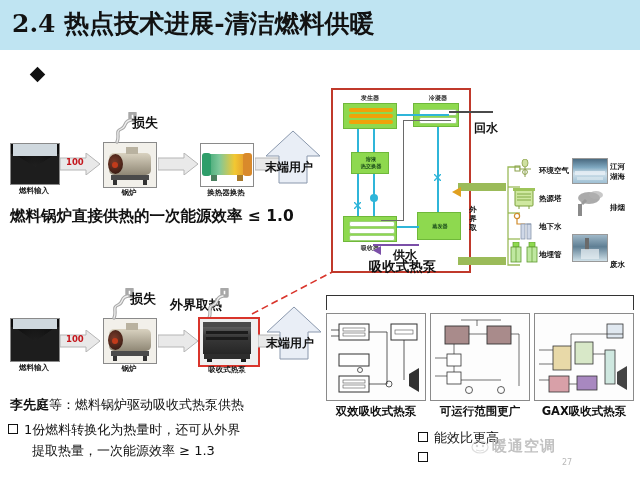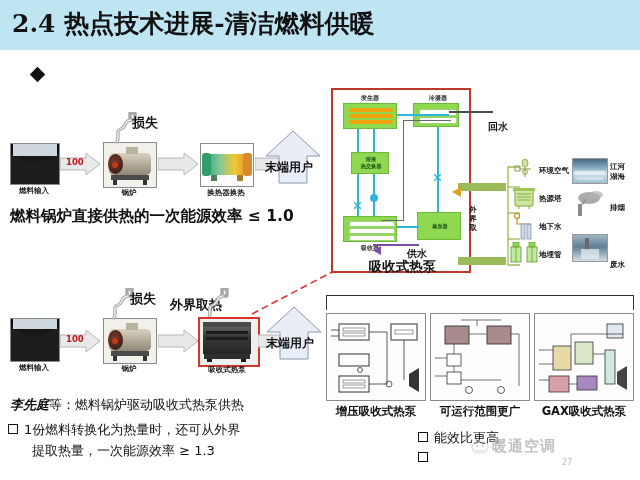--- a/index.html
+++ b/index.html
@@ -56,21 +56,21 @@
   }
 
   
   .sent1{
     position:absolute;left:10px;top:206px;font-size:15.5px;font-weight:700;
     color:#111;white-space:nowrap;
   }
   .author-line{
     position:absolute;left:10px;top:396px;font-size:13px;color:#111;white-space:nowrap;
   }
-  .author-line b{font-weight:700;font-style:italic;}
+  .author-line b{font-weight:700;}
   .bullet-left{
     position:absolute;left:8px;top:419px;font-size:13px;color:#111;
     line-height:21px;width:320px;
   }
   .sq{
     display:inline-block;width:8px;height:8px;border:1.6px solid #111;
     margin-right:6px;vertical-align:0px;
   }
   .bl-indent{display:block;margin-left:24px;}
 
@@ -97,21 +97,21 @@
   }
   .tube{position:absolute;background:#f0a30a;border-radius:2px;}
   .tube-w{position:absolute;background:#ffffff;border:1px solid #9fd27a;border-radius:2px;}
   .pipe{position:absolute;background:#2fb5d9;}
   .pipe-p{position:absolute;background:#7b4fa8;}
   .pipe-g{position:absolute;background:#555;}
   .vlabel{
     position:absolute;left:468px;top:205px;font-size:7.5px;color:#111;
     width:10px;line-height:9px;text-align:center;font-weight:700;
   }
-  .hlabel-s{position:absolute;font-size:10px;color:#111;white-space:nowrap;font-weight:700;margin-left:14px;}
+  .hlabel-s{position:absolute;font-size:12px;color:#111;white-space:nowrap;font-weight:700;}
 
   
   .src-label{position:absolute;font-size:7.5px;color:#111;white-space:nowrap;font-weight:700;}
   .src-photo{position:absolute;border:0.5px solid #999;overflow:hidden;}
 
   
   .panel{
     position:absolute;border:1px solid #8a8a8a;background:#fdfdfd;
     box-sizing:border-box;overflow:hidden;
   }
@@ -490,21 +490,21 @@
       <line x1="60" y1="18" x2="60" y2="70" stroke="#333" stroke-width=".8"></line>
       <line x1="42" y1="70" x2="60" y2="70" stroke="#333" stroke-width=".8"></line>
       <line x1="77" y1="26" x2="77" y2="66" stroke="#333" stroke-width=".8"></line>
       <circle cx="62" cy="70" r="3" fill="none" stroke="#333" stroke-width=".8"></circle>
       <path d="M82 60 L92 54 L92 78 L82 72 Z" fill="#333"></path>
       <line x1="4" y1="16" x2="12" y2="16" stroke="#333" stroke-width=".8"></line>
       <line x1="4" y1="22" x2="12" y2="22" stroke="#333" stroke-width=".8"></line>
       <circle cx="33" cy="56" r="2.5" fill="none" stroke="#333" stroke-width=".8"></circle>
     </svg>
   </div>
-  <div class="panel-cap" style="left:322px;top:404px;width:108px;">增压吸收式热泵</div>
+  <div class="panel-cap" style="left:322px;top:404px;width:108px;">双效吸收式热泵</div>
 
   <div class="panel" style="left:430px;top:313px;width:100px;height:88px;">
     <svg width="98" height="86" viewBox="0 0 98 86">
       <rect x="14" y="12" width="24" height="18" fill="#a98b8b" stroke="#333" stroke-width=".9"></rect>
       <rect x="56" y="12" width="24" height="18" fill="#a98b8b" stroke="#333" stroke-width=".9"></rect>
       <rect x="16" y="40" width="14" height="12" fill="#fff" stroke="#333" stroke-width=".8"></rect>
       <rect x="16" y="58" width="14" height="12" fill="#fff" stroke="#333" stroke-width=".8"></rect>
       <line x1="38" y1="20" x2="56" y2="20" stroke="#333" stroke-width=".7"></line>
       <line x1="23" y1="30" x2="23" y2="40" stroke="#333" stroke-width=".7"></line>
       <line x1="23" y1="52" x2="23" y2="58" stroke="#333" stroke-width=".7"></line>

